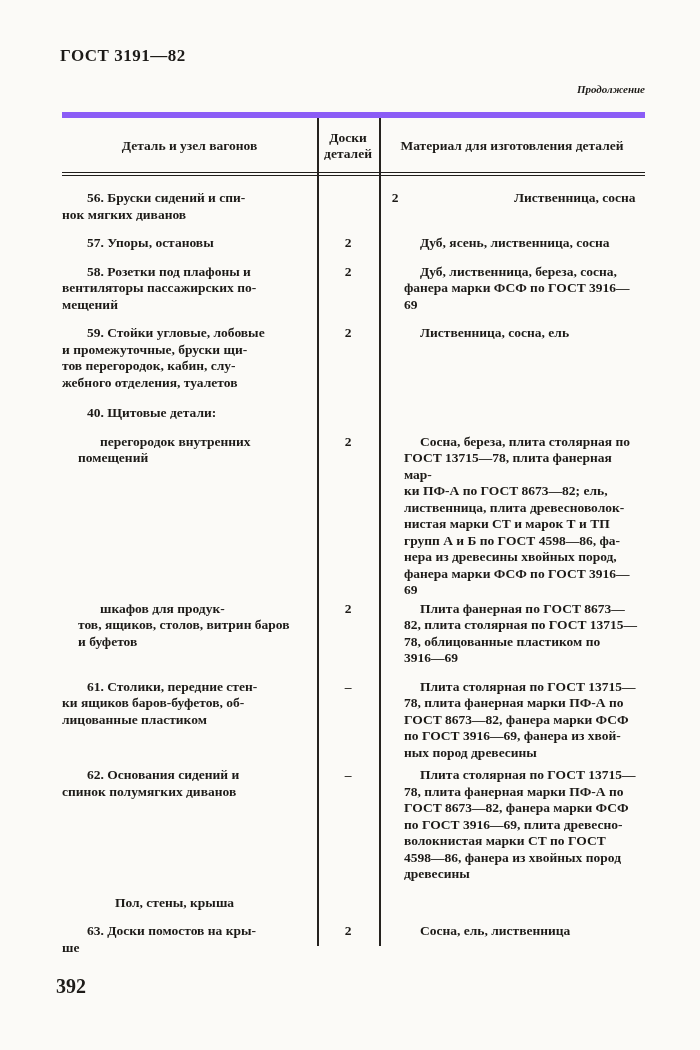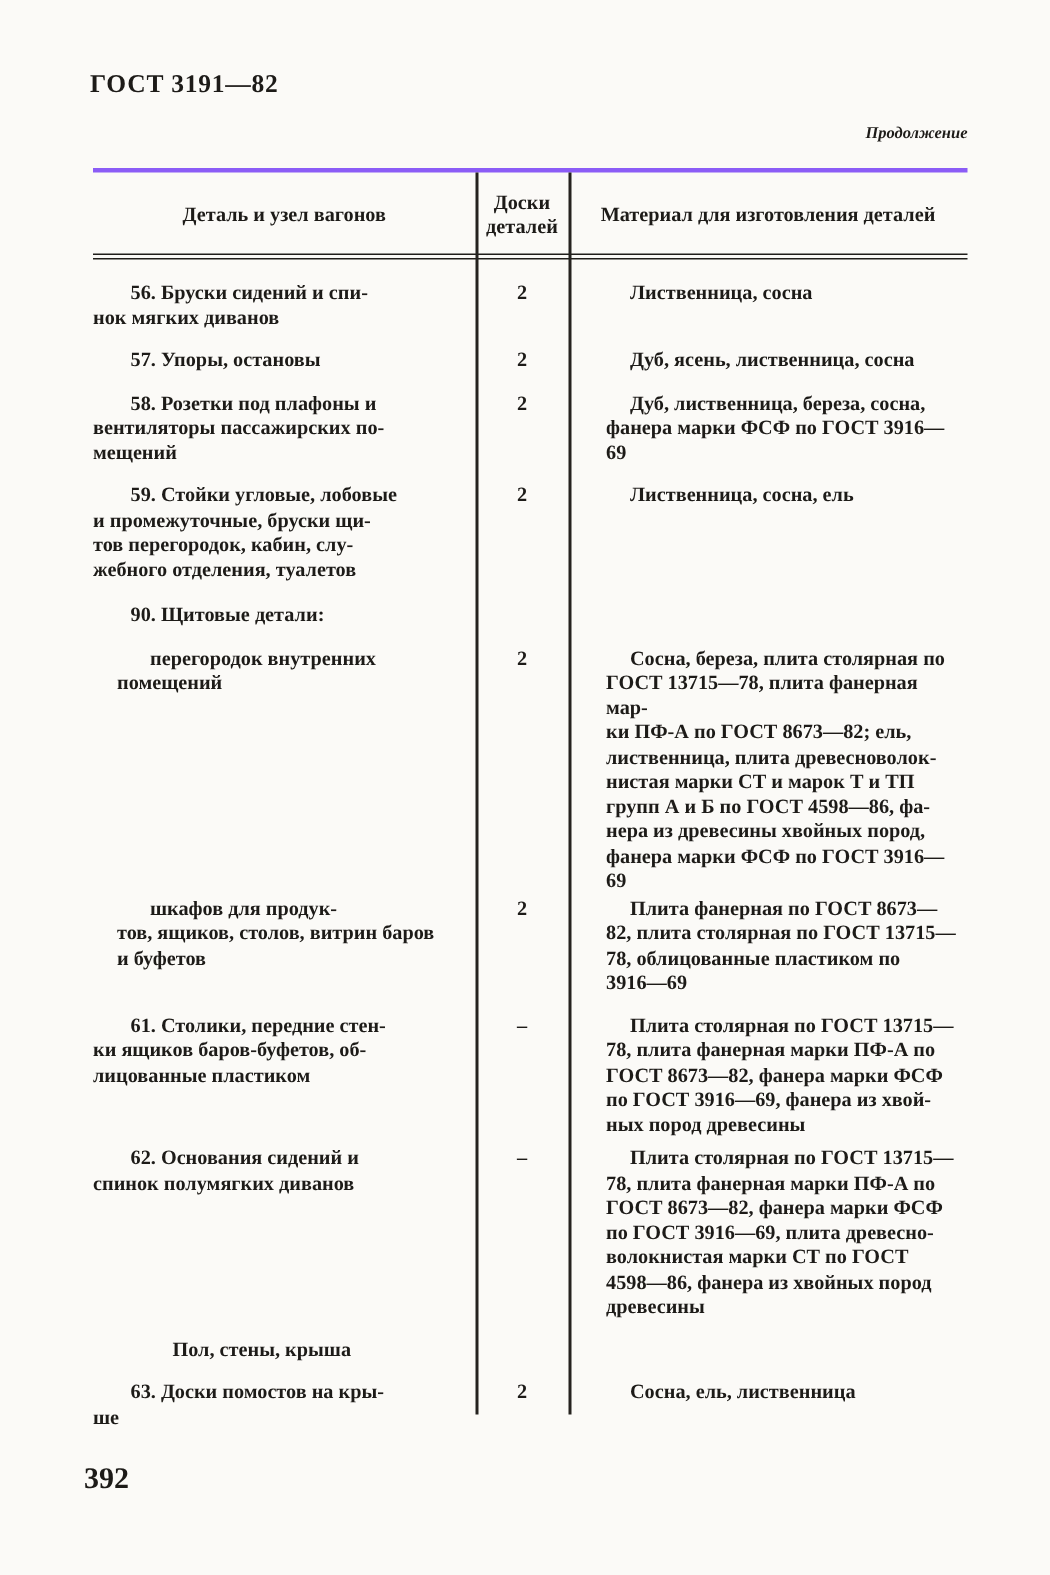--- a/index.html
+++ b/index.html
@@ -23,21 +23,21 @@
     position: absolute;
     right: 55px; top: 83px;
     font-size: 11px;
     font-style: italic;
     font-weight: bold;
   }
   .gtable {
     position: absolute;
     left: 62px; top: 112px;
     width: 583px;
-    border-top: 3px solid #8b5cf6;
+    border-top: 6px solid #8b5cf6;
   }
   .vline {
     position: absolute;
     top: 0;
     width: 2px;
     height: 828px;
     background: #25221f;
   }
   .v1 { left: 255px; }
   .v2 { left: 317px; }
@@ -55,21 +55,21 @@
     font-weight: bold;
     line-height: 16.5px;
     white-space: pre-line;
   }
   .row {
     display: grid;
     grid-template-columns: 255px 62px 266px;
     margin-top: 12px;
     align-items: start;
   }
-  .row.mt14 { margin-top: 14px; }
+  .row.mt14 { margin-top: 14px; gap: 47px; }
   .row.mt6  { margin-top: 6px; }
   .row.mt2  { margin-top: 2px; }
   .cell {
     font-size: 13.5px;
     font-weight: bold;
     line-height: 16.5px;
     white-space: pre-line;
   }
   .cell.part {
     padding-right: 12px;
@@ -135,21 +135,21 @@
     <div class="row">
       <div class="cell part">59. Стойки угловые, лобовые
 и промежуточные, бруски щи-
 тов перегородок, кабин, слу-
 жебного отделения, туалетов</div>
       <div class="cell group">2</div>
       <div class="cell material">Лиственница, сосна, ель</div>
     </div>
 
     <div class="row mt14">
-      <div class="cell part">90. Щитовые детали:</div>
+      <div class="cell part">40. Щитовые детали:</div>
       <div class="cell group"></div>
       <div class="cell material"></div>
     </div>
 
     <div class="row">
       <div class="cell part sub">перегородок внутренних
 помещений</div>
       <div class="cell group">2</div>
       <div class="cell material">Сосна, береза, плита столярная по
 ГОСТ 13715—78, плита фанерная мар-

